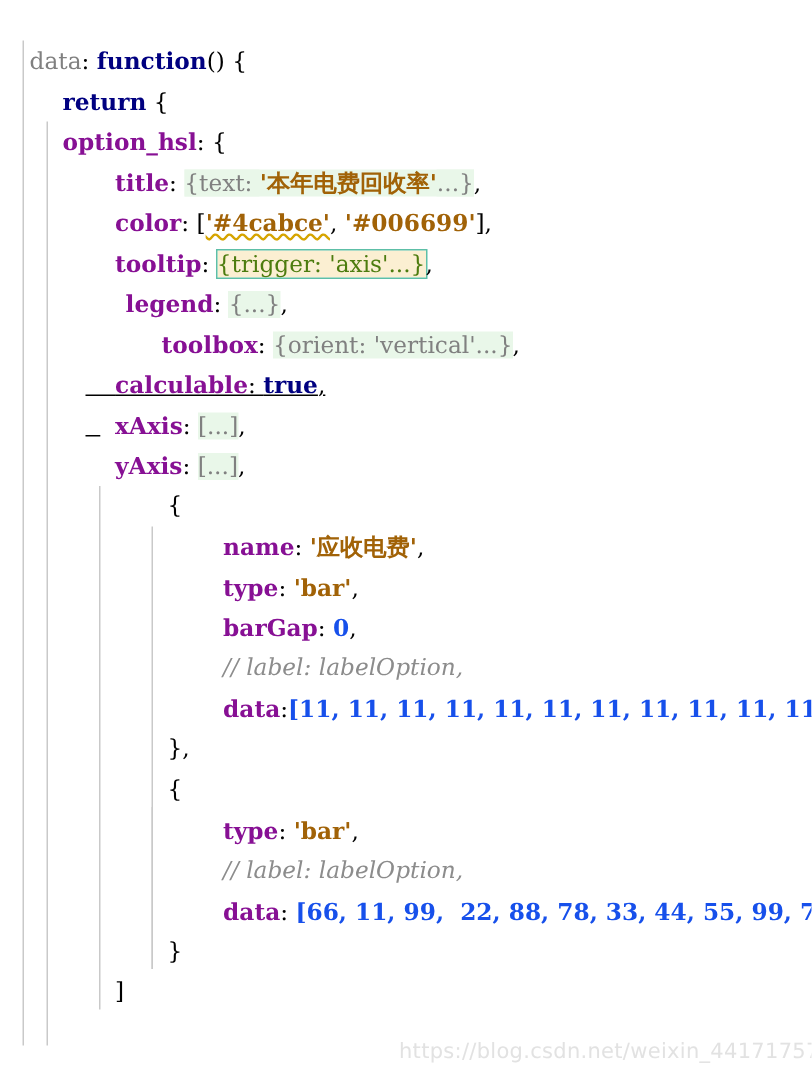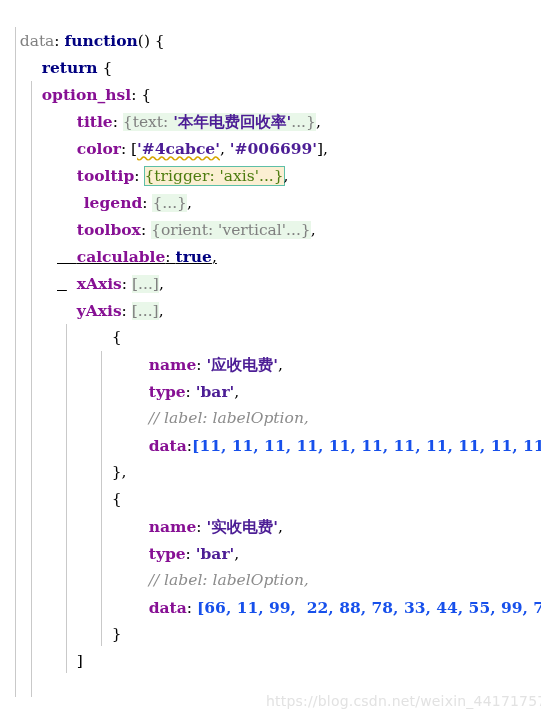--- a/index.html
+++ b/index.html
@@ -40,21 +40,21 @@
     background: #c9c9c9;
     z-index: 0;
   }
 
   .line > span { position: relative; z-index: 2; }
 
   
   .kw        { color: #000080; font-weight: bold; }      
   .prop      { color: #871094; font-weight: bold; }      
   .propgray  { color: #808080; font-weight: normal; }    
-  .str       { color: #4c1d95; font-weight: bold; }      
+  .str       { color: #a16207; font-weight: bold; }      
   .num       { color: #1750eb; font-weight: bold; }      
   .punc      { color: #000000; }
   .cmt       { color: #8c8c8c; font-style: italic; }     
   .fold      { color: #808080; background: #e9f7e9; }    
   .fold-sel  {
     color: #4d7c0f;
     background: #fbefd2;
     outline: 1px solid #5dbfa7;
     text-align: right;
   }
@@ -107,21 +107,21 @@
   </div>
 
   <div class="line" style="padding-left:57px;">
     <span class="prop">tooltip</span><span class="punc">: </span><span class="fold-sel">{trigger: 'axis'...}</span><span class="punc">,</span>
   </div>
 
   <div class="line" style="padding-left:64px;">
     <span class="prop">legend</span><span class="punc">: </span><span class="fold">{...}</span><span class="punc">,</span>
   </div>
 
-  <div class="line" style="padding-left:57px;">
+  <div class="line" style="padding-left:74px;margin-left:14px;">
     <span class="prop">toolbox</span><span class="punc">: </span><span class="fold">{orient: 'vertical'...}</span><span class="punc">,</span>
   </div>
 
   <div class="line" style="padding-left:57px;text-decoration:underline;">
     <span class="prop">calculable</span><span class="punc">: </span><span class="kw">true</span><span class="punc">,</span>
   </div>
 
   <div class="line" style="padding-left:57px;">
     <span class="prop">xAxis</span><span class="punc">: </span><span class="fold">[...]</span><span class="punc">,</span>
   </div>
@@ -136,40 +136,40 @@
   </div>
 
   <div class="line" style="padding-left:129px;">
     <span class="prop">name</span><span class="punc">: </span><span class="str">'应收电费'</span><span class="punc">,</span>
   </div>
 
   <div class="line" style="padding-left:129px;">
     <span class="prop">type</span><span class="punc">: </span><span class="str">'bar'</span><span class="punc">,</span>
   </div>
 
+  <div class="line" style="padding-left:129px;">
+    <span class="prop">barGap</span><span class="punc">: </span><span class="num">0</span><span class="punc">,</span>
+  </div>
 
   <div class="line" style="padding-left:129px;">
     <span class="cmt">// label: labelOption,</span>
   </div>
 
   <div class="line" style="padding-left:129px;">
     <span class="prop">data</span><span class="punc">:</span><span class="num">[</span><span class="num">11, 11, 11, 11, 11, 11, 11, 11, 11, 11, 11, 11</span>
   </div>
 
   <div class="line" style="padding-left:92px;">
     <span class="punc">},</span>
   </div>
 
   <div class="line" style="padding-left:92px;">
     <span class="punc">{</span>
   </div>
 
-  <div class="line" style="padding-left:129px;">
-    <span class="prop">name</span><span class="punc">: </span><span class="str">'实收电费'</span><span class="punc">,</span>
-  </div>
 
   <div class="line" style="padding-left:129px;">
     <span class="prop">type</span><span class="punc">: </span><span class="str">'bar'</span><span class="punc">,</span>
   </div>
 
   <div class="line" style="padding-left:129px;">
     <span class="cmt">// label: labelOption,</span>
   </div>
 
   <div class="line" style="padding-left:129px;">

